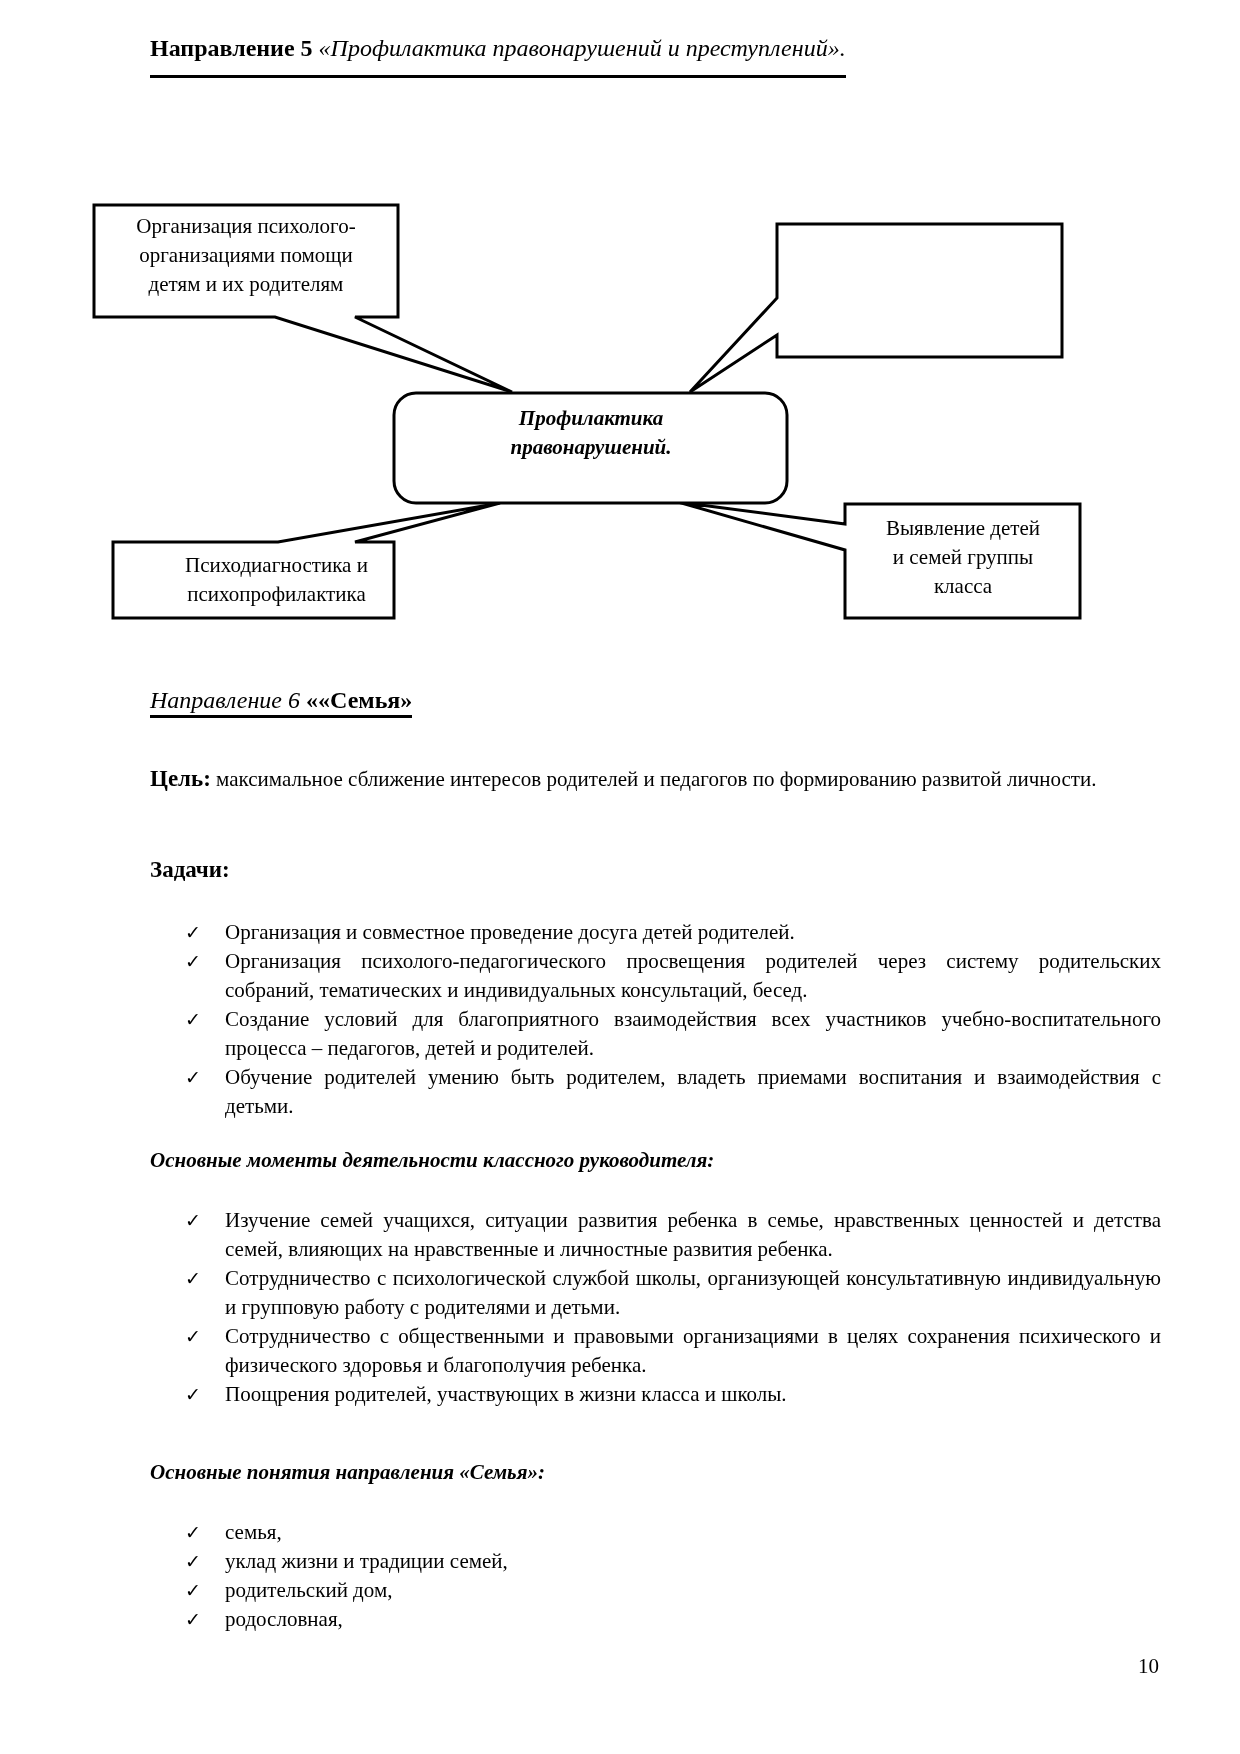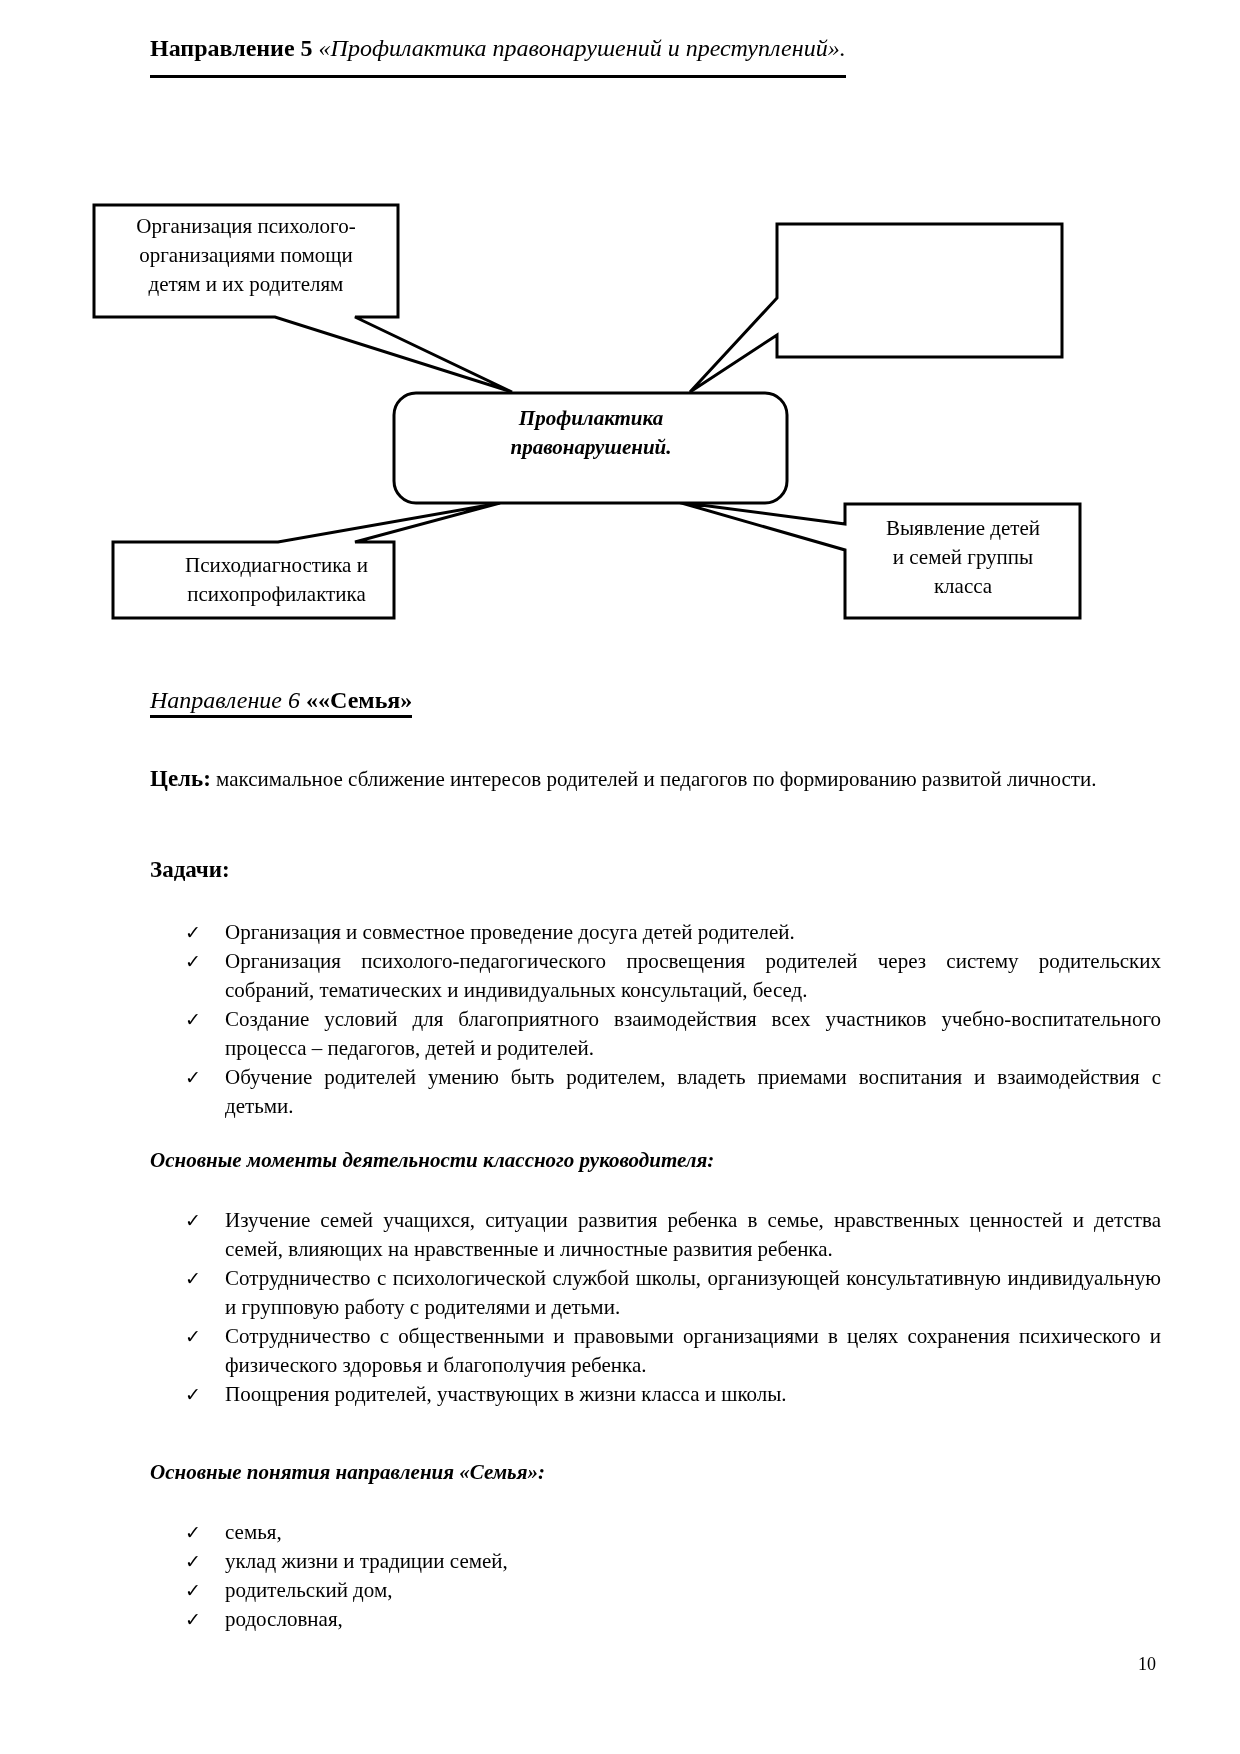--- a/index.html
+++ b/index.html
@@ -23,21 +23,21 @@
   .tasks-h { left: 150px; top: 857px; font-size: 23px; font-weight: bold; }
   ul.chk { position: absolute; list-style: none; margin: 0; padding: 0; }
   ul.chk li { position: relative; padding-left: 0; font-size: 21px; line-height: 29px; text-align: justify; }
   ul.chk li .mark { position: absolute; left: -40px; top: 0; font-size: 19px; }
   .list-tasks { left: 225px; top: 918px; width: 936px; }
   .sub-h { font-size: 21px; font-style: italic; font-weight: bold; white-space: nowrap; }
   .sub1 { left: 150px; top: 1148px; }
   .list-moments { left: 225px; top: 1206px; width: 936px; }
   .sub2 { left: 150px; top: 1460px; }
   .list-concepts { left: 225px; top: 1518px; width: 936px; }
-  .pnum { left: 1138px; top: 1654px; font-size: 18px; }
+  .pnum { left: 1138px; top: 1654px; font-size: 21px; }
 </style>
 </head>
 <body>
 
 <div class="abs h5">
   <span class="b">Направление 5 </span><span class="i">«Профилактика правонарушений и преступлений».</span>
 </div>
 
 <div class="abs diagram">
   <svg width="1240" height="620" viewBox="0 0 1240 620" style="position:absolute;left:0;top:0;">

